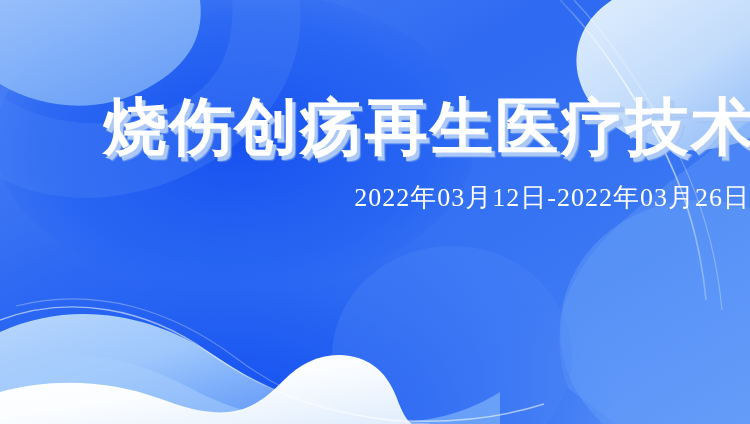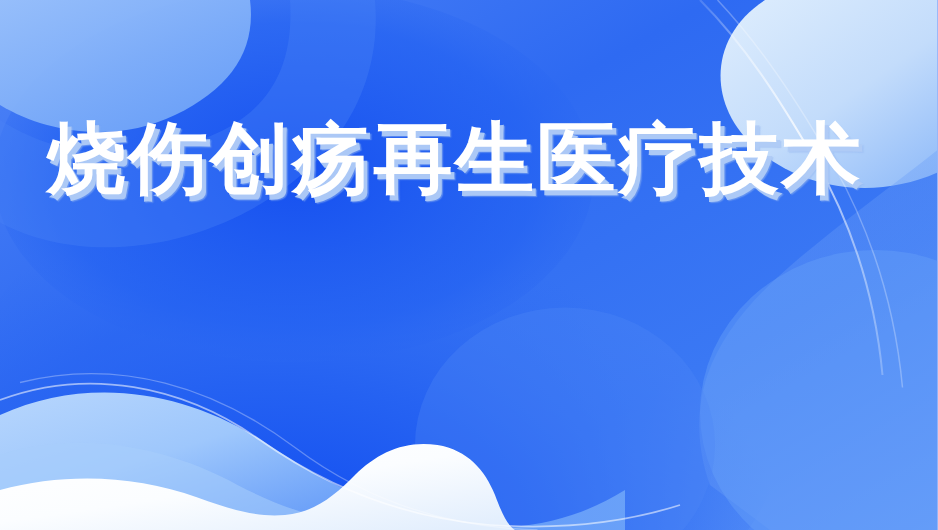--- a/index.html
+++ b/index.html
@@ -20,21 +20,21 @@
     inset: 0;
     width: 750px;
     height: 424px;
     display: block;
   }
   .text-stack {
     position: absolute;
     inset: 0;
     display: flex;
     flex-direction: column;
-    align-items: flex-start;
+    align-items: flex-end;
     justify-content: flex-start;
     z-index: 5;
     padding-left: 44px;
   }
   .main-title {
     margin-top: 96px;
     font-size: 62px;
     line-height: 1;
     font-weight: 700;
     color: #ffffff;
@@ -156,15 +156,16 @@
              C374,360 388,376 396,396 C402,412 406,420 412,424
              L0,424 Z" fill="url(#gWaveWhite)"></path>
 
     <path d="M0,320 C70,294 146,308 208,352 C262,390 322,414 392,420
              C450,424 500,418 544,404" fill="none" stroke="#ffffff" stroke-opacity="0.55" stroke-width="1.4"></path>
     <path d="M16,306 C96,286 172,310 236,358 C292,400 356,422 430,424" fill="none" stroke="#ffffff" stroke-opacity="0.3" stroke-width="1.1"></path>
   </svg>
 
   <div class="text-stack">
     <div class="main-title">烧伤创疡再生医疗技术</div>
+    <div class="date-range">2022年03月12日-2022年03月26日</div>
   </div>
 
 </div>
 
 </body></html>

